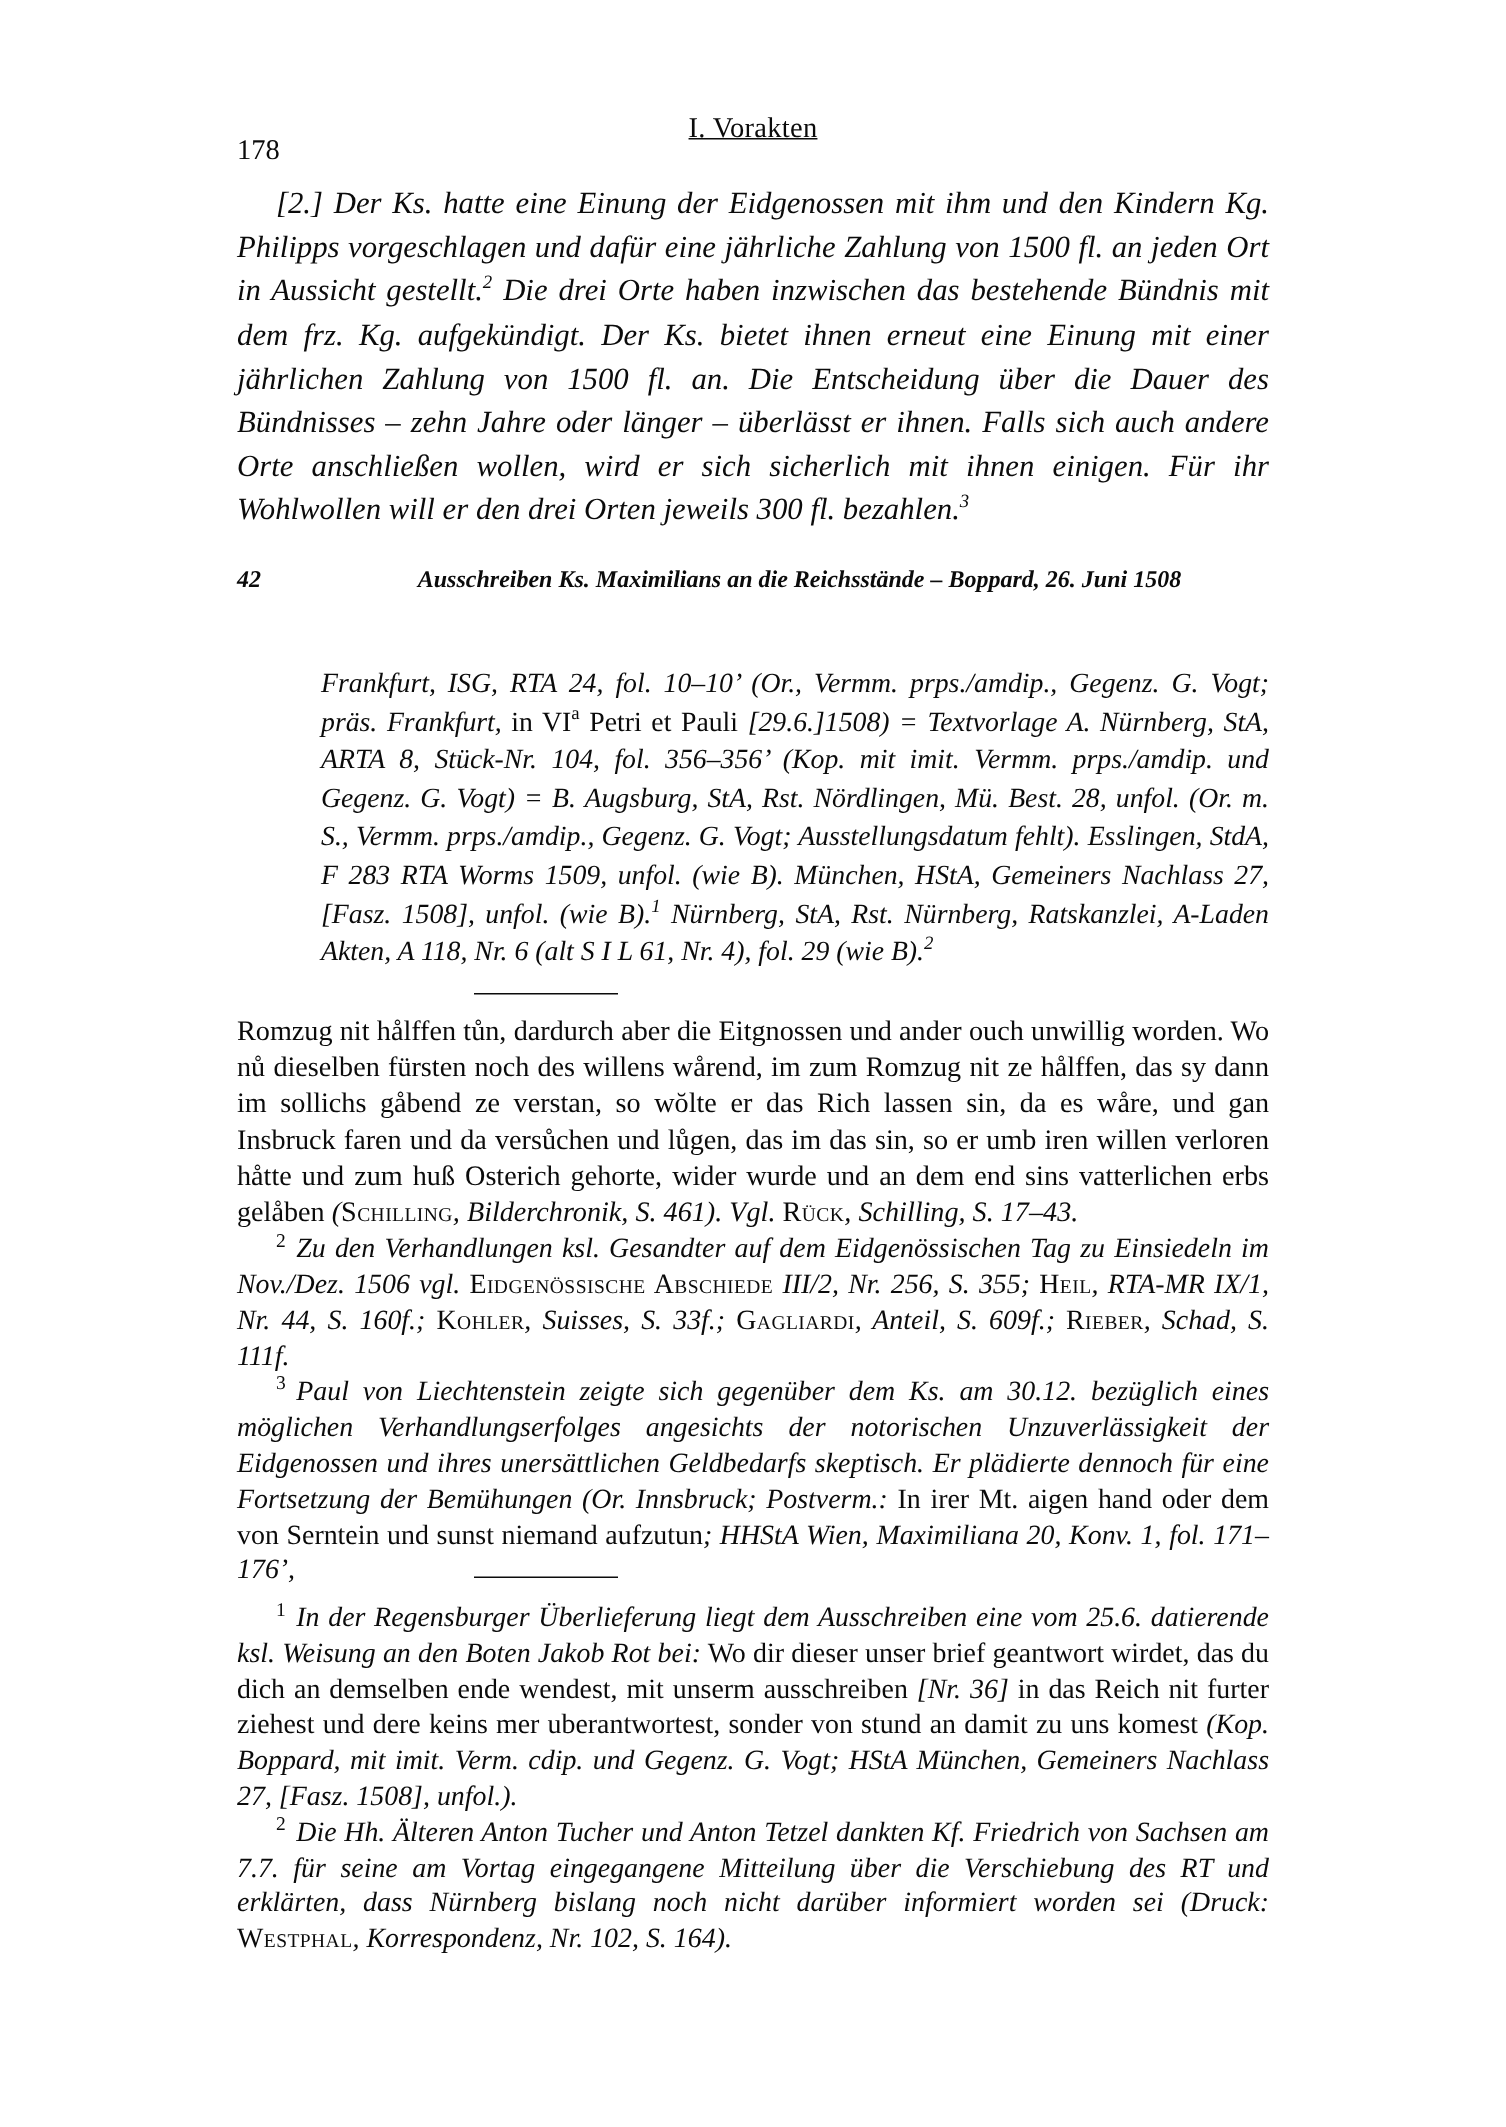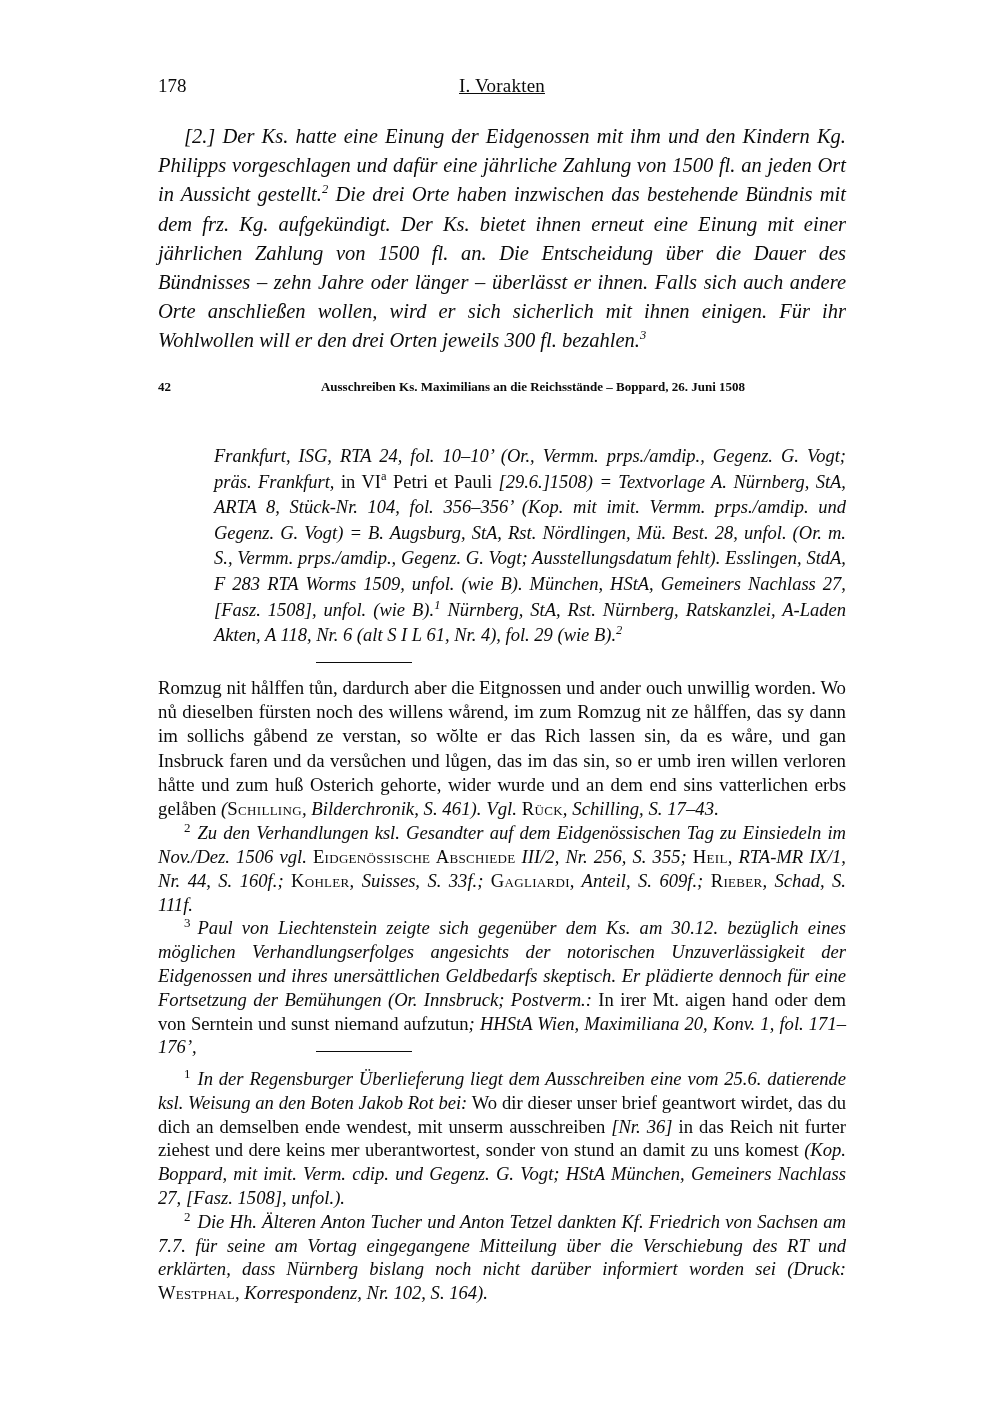--- a/index.html
+++ b/index.html
@@ -26,21 +26,21 @@
     left: 158px;
     top: 74px;
     width: 688px;
     height: 24px;
     font-size: 19px;
     line-height: 24px;
   }
   .runhead .folio {
     position: absolute;
     left: 0;
-    top: 0;
+    top: 15px;
   }
   .runhead .title {
     position: absolute;
     left: 0;
     right: 0;
     top: 0;
     text-align: center;
     letter-spacing: 0.2px;
     text-decoration: underline;
   }
@@ -61,22 +61,23 @@
     text-align: justify;
     text-justify: inter-word;
     hyphens: manual;
   }
   .regest .lead { padding-left: 26px; }
 
   
   .doc-head {
     top: 374px;
     font-weight: bold;
-    font-size: 13px;
+    font-size: 16px;
     line-height: 26px;
+    font-style: italic;
   }
   .doc-head .num {
     position: absolute;
     left: 0;
     top: 0;
     width: 50px;
     font-weight: bold;
   }
   .doc-head .htext {
     display: block;

